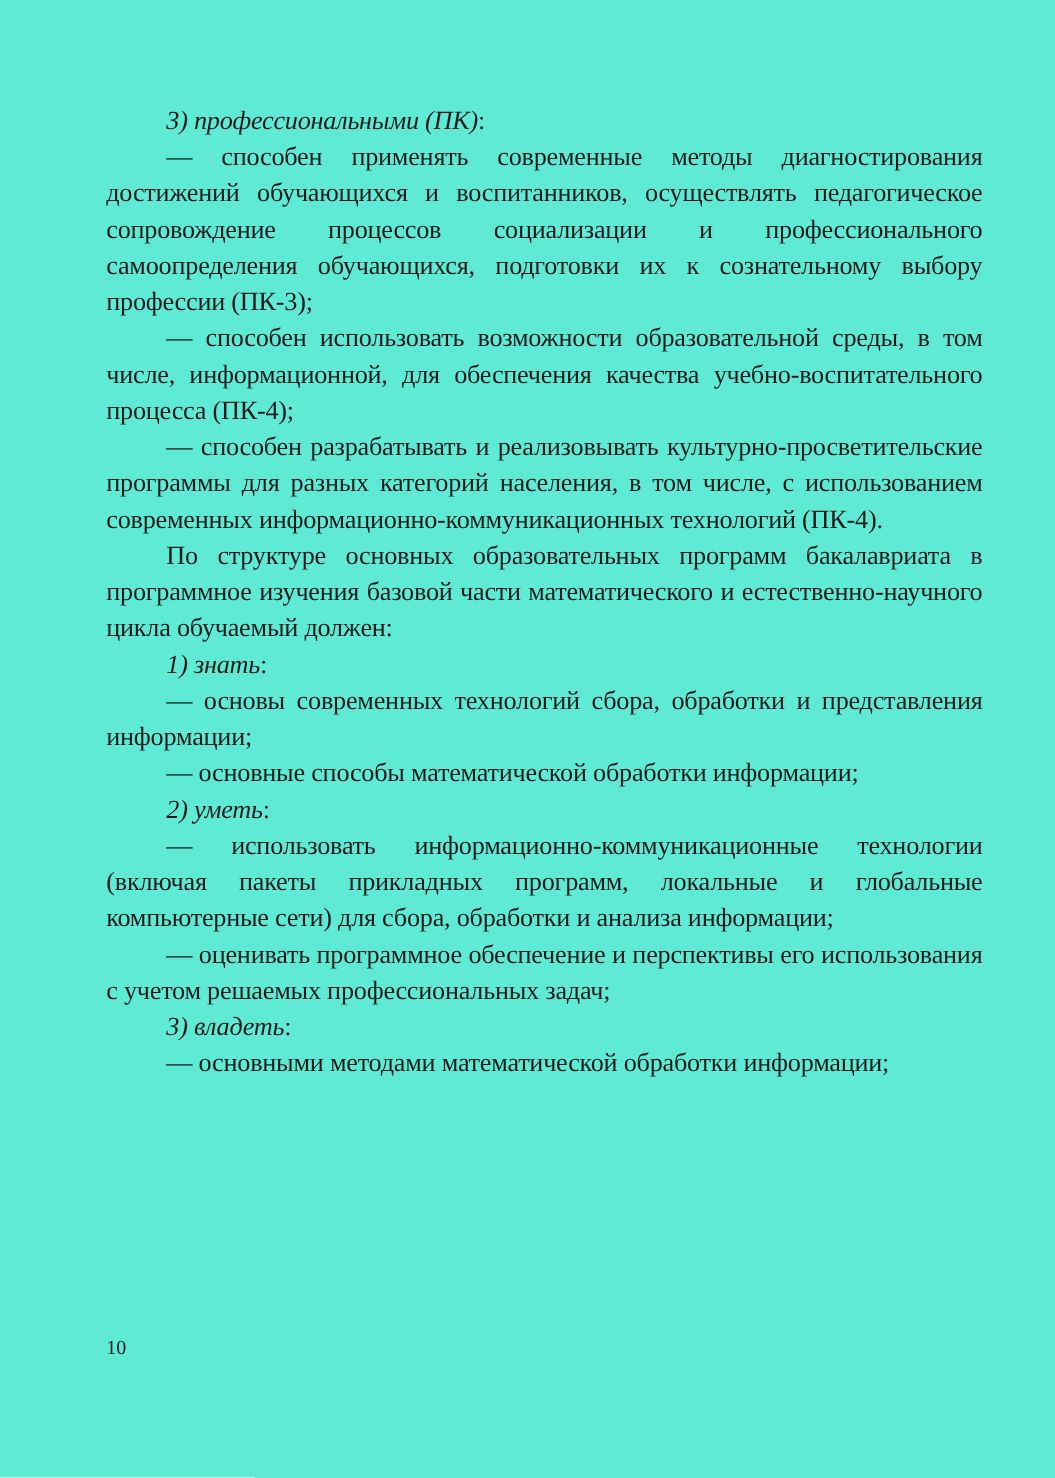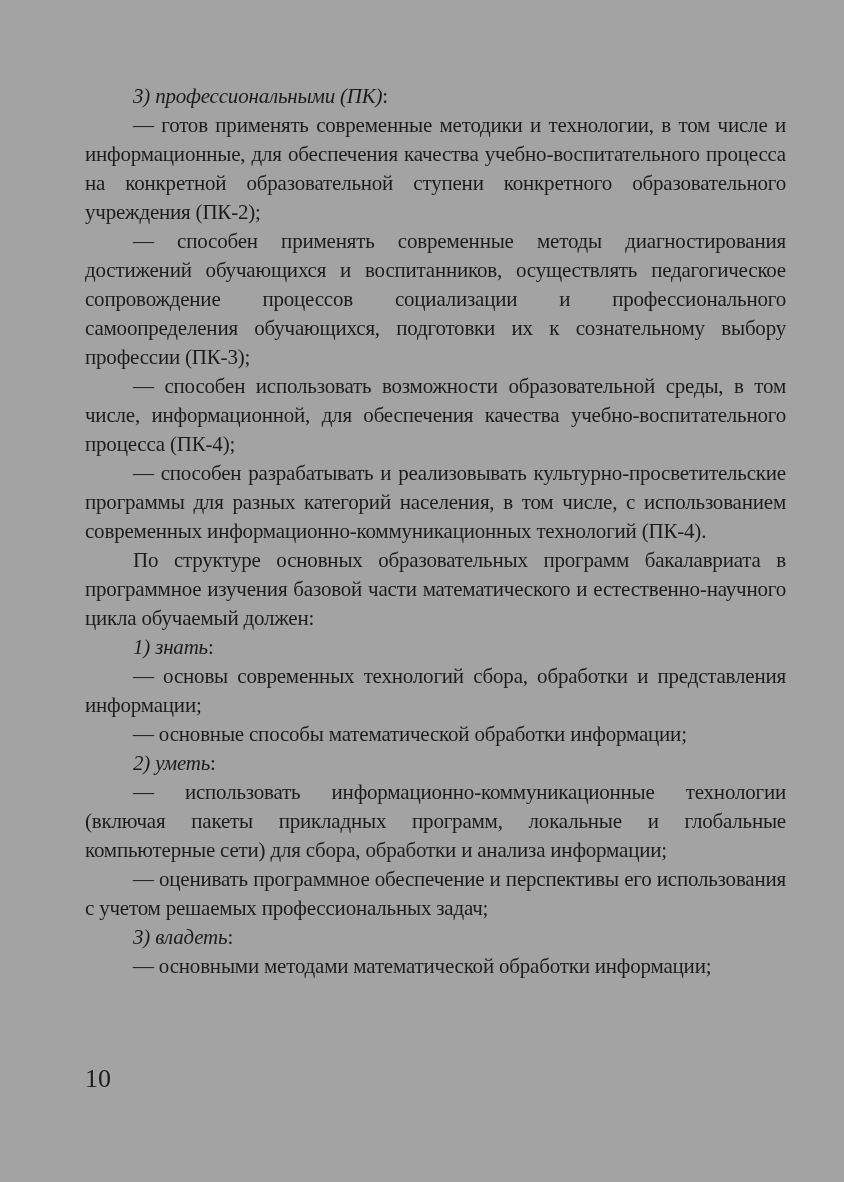--- a/index.html
+++ b/index.html
@@ -4,21 +4,21 @@
 <style>
   html, body {
     margin: 0;
     padding: 0;
     background: #ffffff;
   }
   .page {
     position: relative;
     width: 844px;
     height: 1182px;
-    background: #a3a3a3;
+    background: #5eead4;
     overflow: hidden;
     font-family: "Liberation Serif", "DejaVu Serif", serif;
     color: #1c1c1c;
   }
   .text-block {
     position: absolute;
     left: 85px;
     top: 82px;
     width: 701px;
     font-size: 21px;
@@ -32,34 +32,33 @@
     hyphens: auto;
     -webkit-hyphens: auto;
   }
   .para.heading i {
     font-style: italic;
   }
   .page-number {
     position: absolute;
     left: 85px;
     top: 1066px;
-    font-size: 26px;
+    font-size: 16px;
     line-height: 26px;
     color: #1c1c1c;
   }
 </style>
 </head>
 <body>
 
 <div class="page">
   <div class="text-block">
 
     <p class="para heading"><i>3) профессиональными (ПК)</i><span>:</span></p>
 
-    <p class="para">— готов применять современные методики и технологии, в том числе и информационные, для обеспечения качества учебно-воспитательного процесса на конкретной образовательной ступени конкретного образовательного учреждения (ПК-2);</p>
 
     <p class="para">— способен применять современные методы диагностирования достижений обучающихся и воспитанников, осуществлять педагогическое сопровождение процессов социализации и профессионального самоопределения обучающихся, подготовки их к сознательному выбору профессии (ПК-3);</p>
 
     <p class="para">— способен использовать возможности образовательной среды, в том числе, информационной, для обеспечения качества учебно-воспитательного процесса (ПК-4);</p>
 
     <p class="para">— способен разрабатывать и реализовывать культурно-просветительские программы для разных категорий населения, в том числе, с использованием современных информационно-коммуникационных технологий (ПК-4).</p>
 
     <p class="para">По структуре основных образовательных программ бакалавриата в программное изучения базовой части математического и естественно-научного цикла обучаемый должен:</p>
 
     <p class="para heading"><i>1) знать</i><span>:</span></p>

